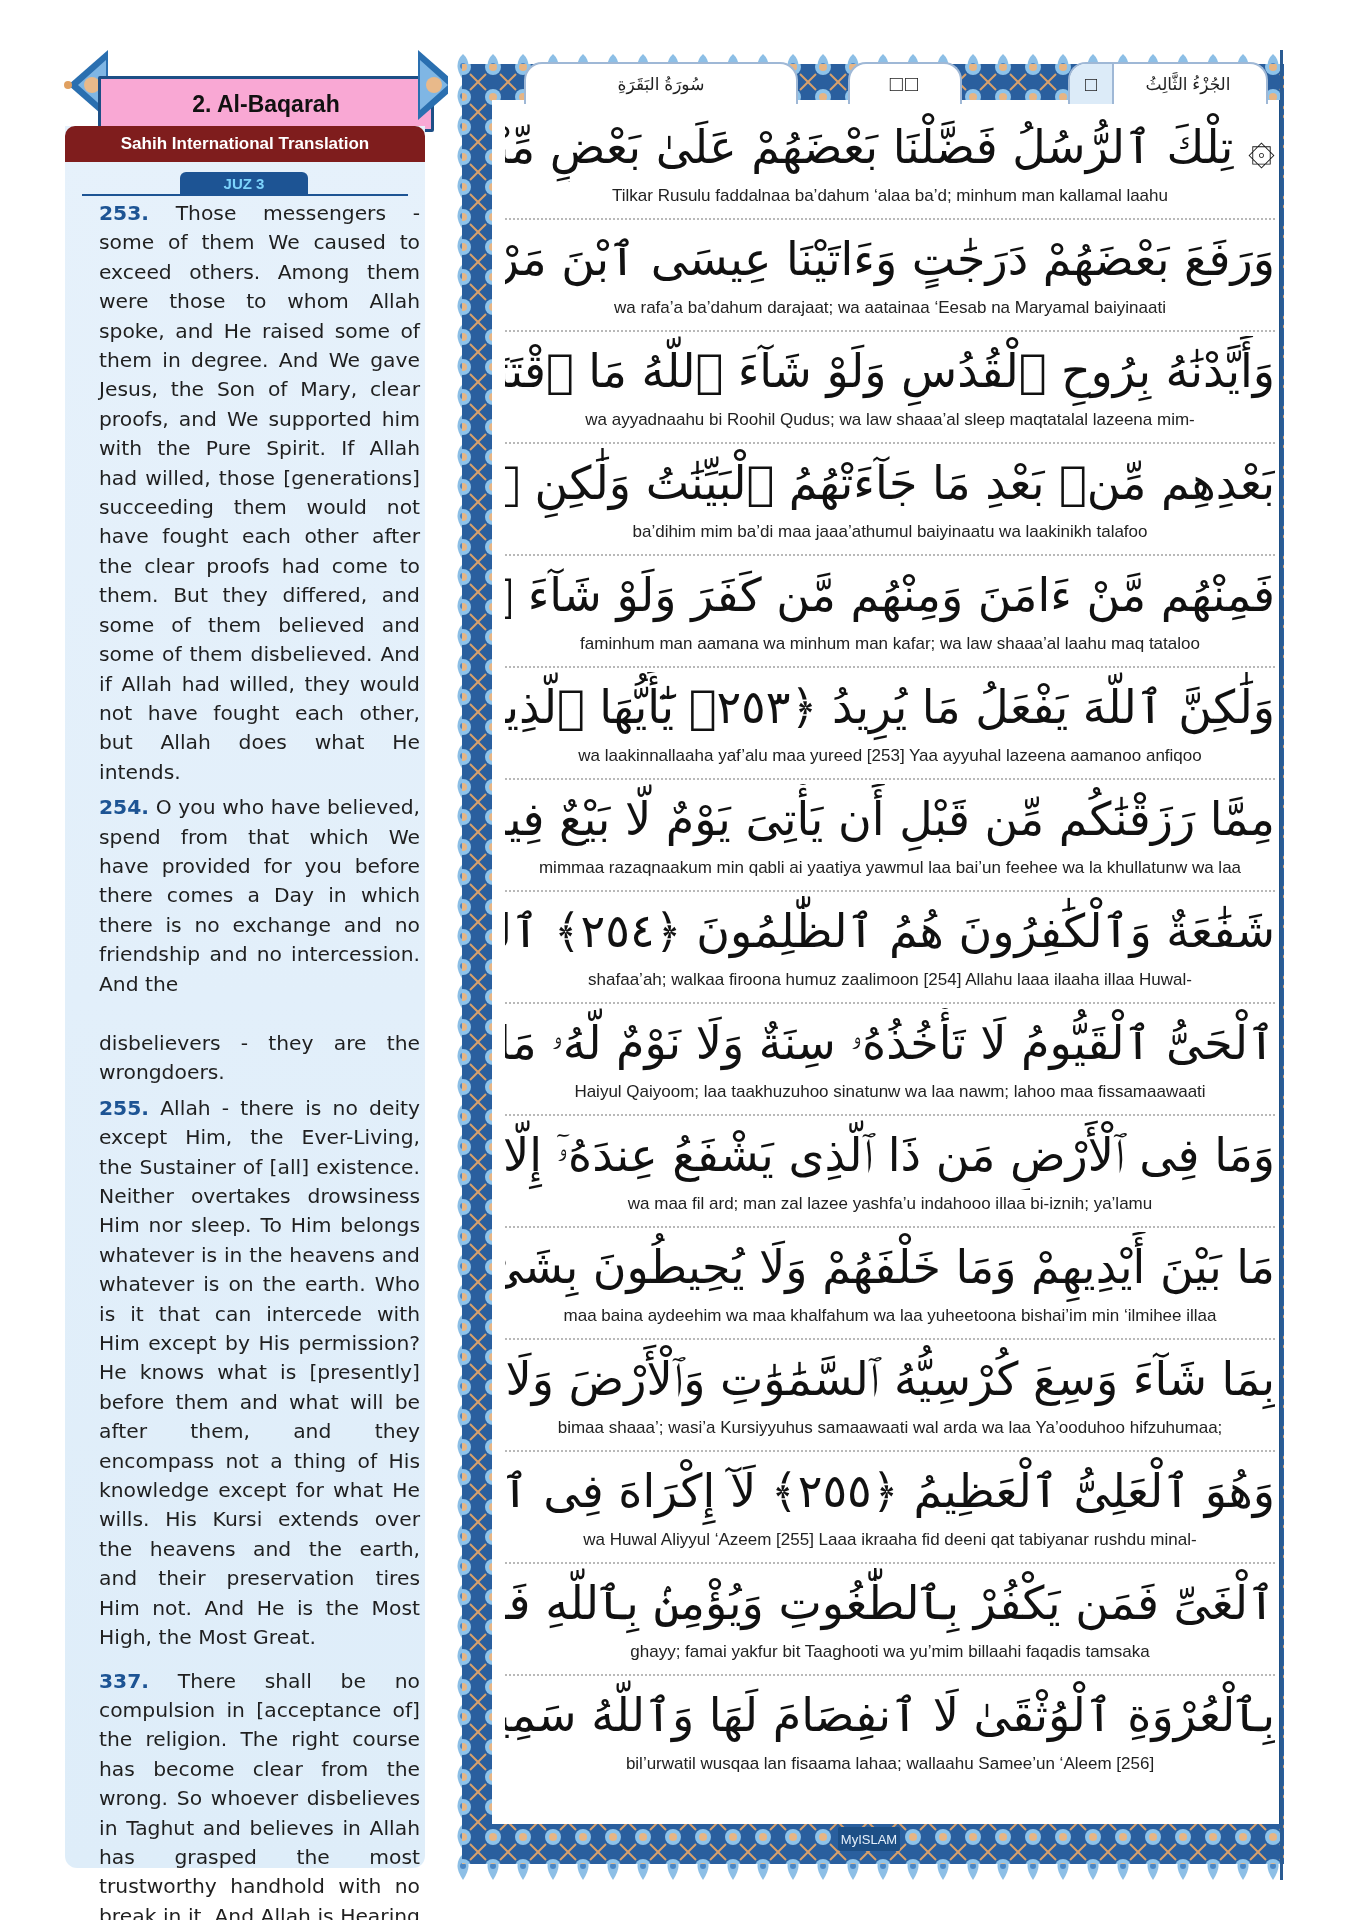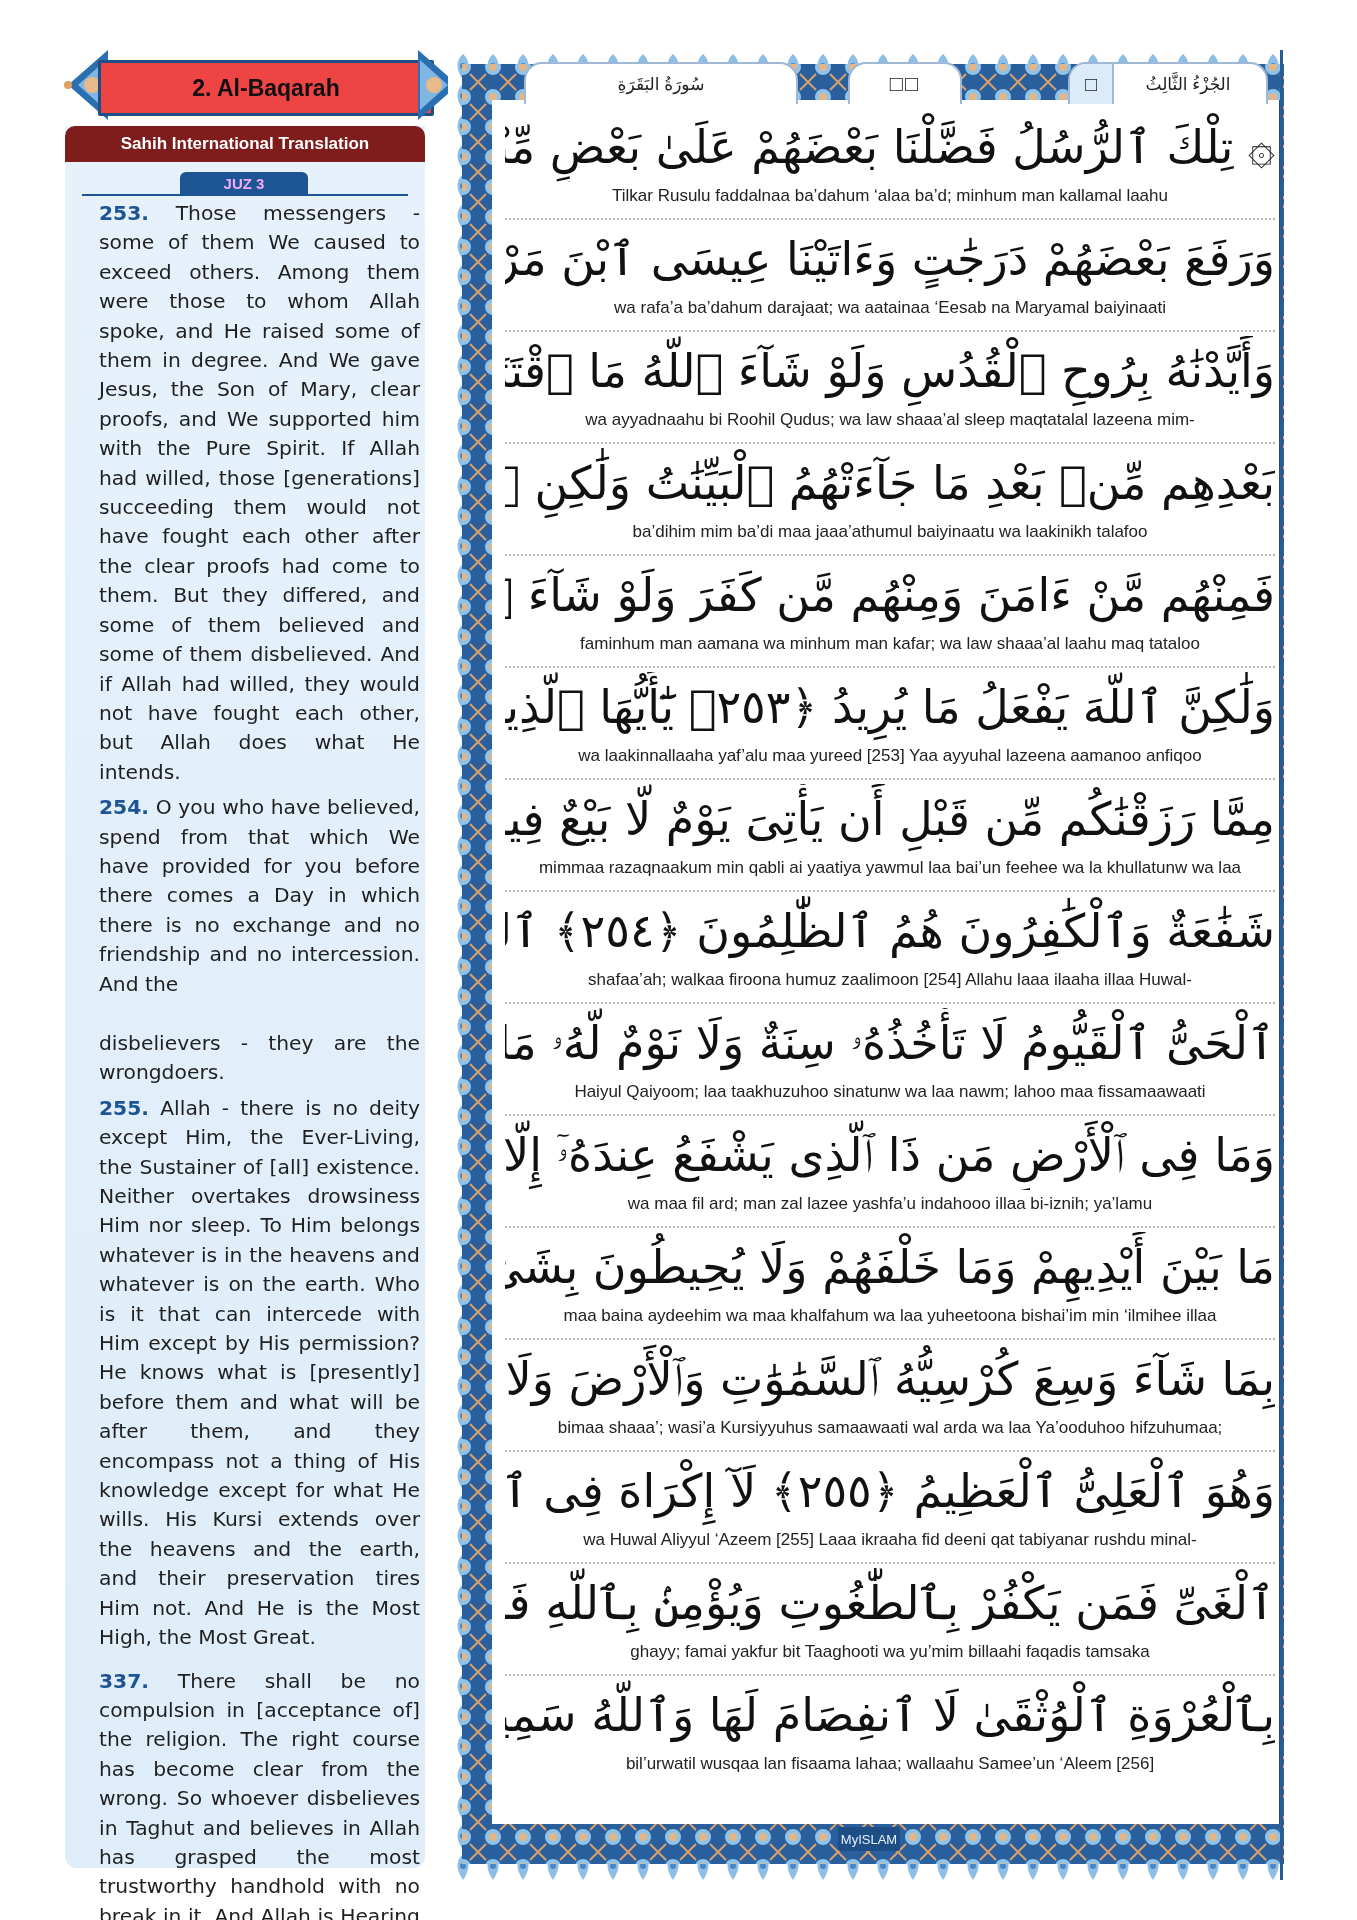--- a/index.html
+++ b/index.html
@@ -1,37 +1,37 @@
 <!DOCTYPE html>
 <html><head>
 <meta charset="utf-8">
 <style>
   html, body { margin:0; padding:0; background:#ffffff; }
   body { width:1357px; height:1920px; position:relative; overflow:hidden;
          font-family:"DejaVu Sans", sans-serif; color:#1a1a1a; }
 
   
-  .title-box { position:absolute; left:98px; top:60px; width:330px; height:50px;
-    border:3px solid #1d4f86; border-radius:2px; background:#ef4444;
+  .title-box { position:absolute; left:98px; top:76px; width:330px; height:50px;
+    border:3px solid #1d4f86; border-radius:2px; background:#f9a8d4;
     display:flex; align-items:center; justify-content:center;
     font-family:"Liberation Sans", sans-serif; font-weight:bold; font-size:23px; color:#111; }
   .ornament { position:absolute; width:46px; height:70px; top:50px; }
   .ornament svg { width:100%; height:100%; }
   .orn-left { left:62px; }
   .orn-right { left:418px; }
 
   .trans-panel { position:absolute; left:65px; top:126px; width:360px; height:1742px;
     background:linear-gradient(180deg,#e6f1fb 0%,#deedf9 100%);
     border-radius:0 0 12px 12px; }
   .trans-header { position:absolute; left:65px; top:126px; width:360px; height:36px;
     background:#7f1d1d; border-radius:10px 10px 0 0; color:#fff;
     font-family:"Liberation Sans", sans-serif; font-weight:bold; font-size:17px;
     display:flex; align-items:center; justify-content:center; }
   .juz-tab { position:absolute; left:180px; top:172px; width:128px; height:22px;
-    background:#1d5494; border-radius:6px 6px 0 0; color:#f0abfc;
+    background:#1d5494; border-radius:6px 6px 0 0; color:#7dd3fc;
     font-family:"Liberation Sans", sans-serif; font-weight:bold; font-size:15px;
     display:flex; align-items:center; justify-content:center; }
   .juz-rule { position:absolute; left:82px; top:194px; width:326px; height:2px; background:#1d5494; }
 
   .verses { position:absolute; left:83px; top:199px; width:337px;
     font-family:"DejaVu Sans", sans-serif; font-size:20.3px; line-height:29.4px; color:#1f1f1f; }
   .verse { margin:0 0 6px 16px; text-align:justify; }
   .verse .num { color:#1d5494; font-weight:bold; }
   .verse .gap { height:30px; }
 

